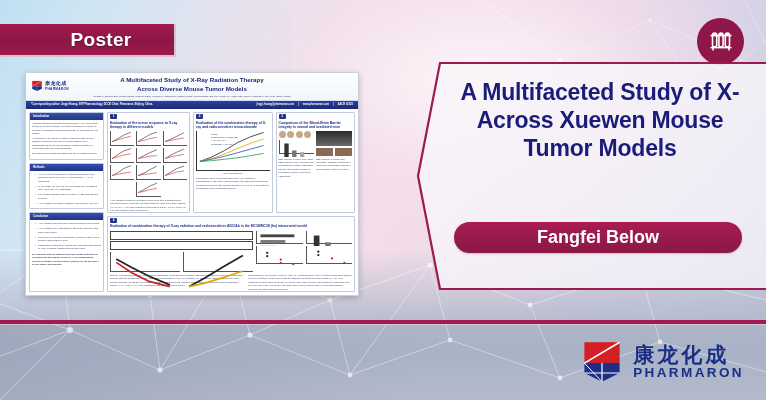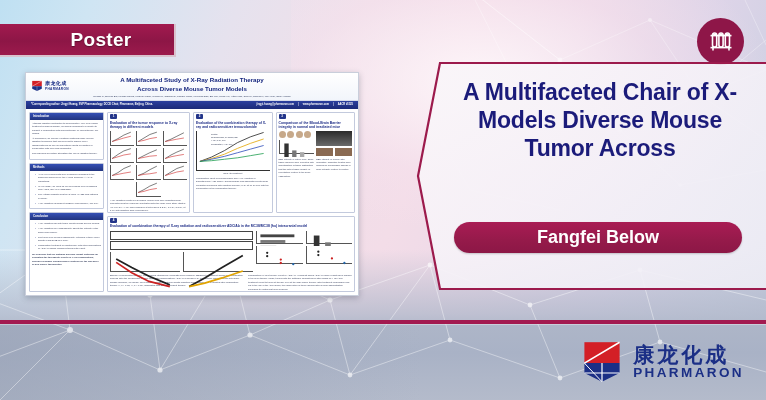--- a/index.html
+++ b/index.html
@@ -630,23 +630,23 @@
     </div>
   </div>
 
   <div class="panel-wrap">
     <div class="panel-shape"></div>
     <svg class="panel-svg" viewBox="0 0 360 240">
       <polygon points="30,7 360,7 360,233 30,233 8,120" fill="none" stroke="#9c1a4c" stroke-width="2.2"></polygon>
     </svg>
 
     <div class="panel-title">
-      <div>A Multifaceted Chair of X-</div>
-      <div>Models Diverse Mouse</div>
-      <div>Tumor Across</div>
+      <div>A Multifaceted Study of X-</div>
+      <div>Across Xuewen Mouse</div>
+      <div>Tumor Models</div>
     </div>
 
     <div class="dl-btn">
       <span>Fangfei Below</span>
     </div>
   </div>
 
   <div class="brand">
     <span class="brand-mark">
       <svg width="44" height="44" viewBox="0 0 40 40">

